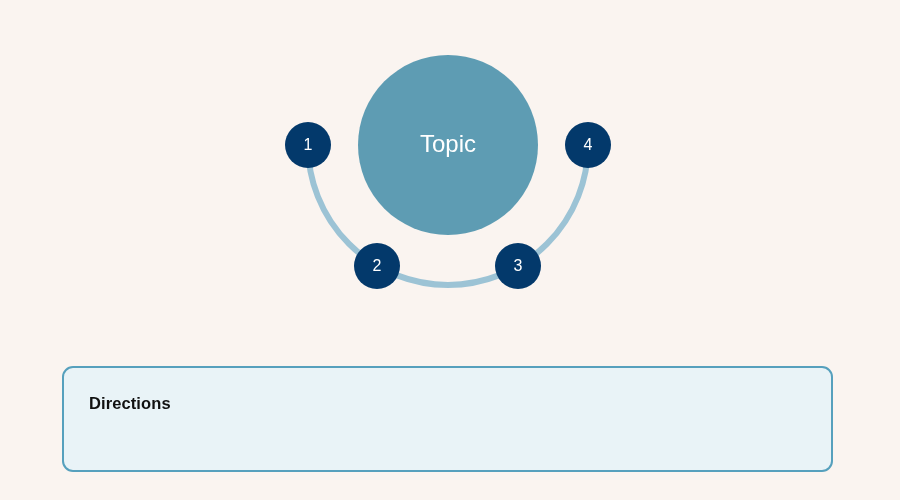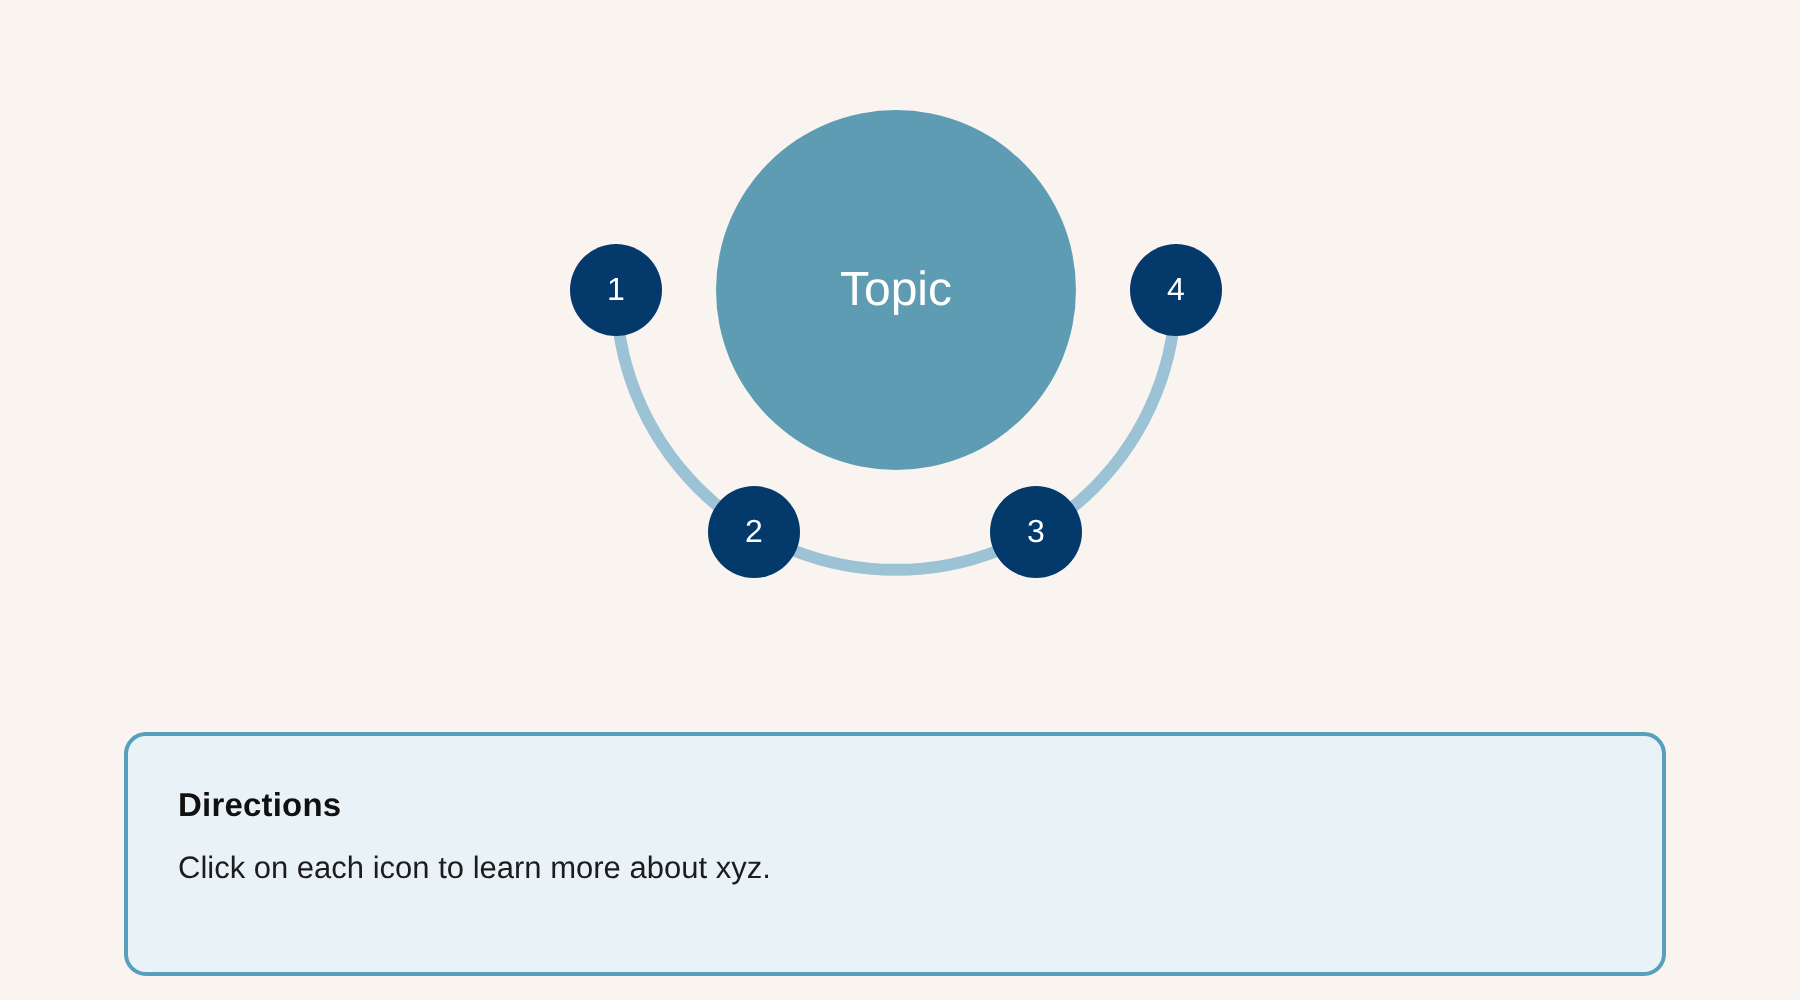--- a/index.html
+++ b/index.html
@@ -54,21 +54,21 @@
   .node-circle {
     cursor: pointer;
   }
 
   
   .directions-box {
     position: absolute;
     left: 62px;
     top: 366px;
     width: 771px;
-    height: 122px;
+    height: 106px;
     box-sizing: border-box;
     background: #e9f3f7;
     border: 2px solid #56a0bd;
     border-radius: 11px;
     padding-left: 11px;
   }
   .directions-title {
     position: absolute;
     left: 25px;
     top: 26px;
@@ -117,16 +117,15 @@
       <g>
         <circle class="node-circle" cx="588" cy="145" r="23" fill="#03396b"></circle>
         <text class="node-label" x="588" y="146">4</text>
       </g>
 
     </svg>
   </div>
 
   <div class="directions-box">
     <div class="directions-title">Directions</div>
-    <div class="directions-body">Click on each icon to learn more about xyz.</div>
   </div>
 
 </div>
 
 </body></html>

